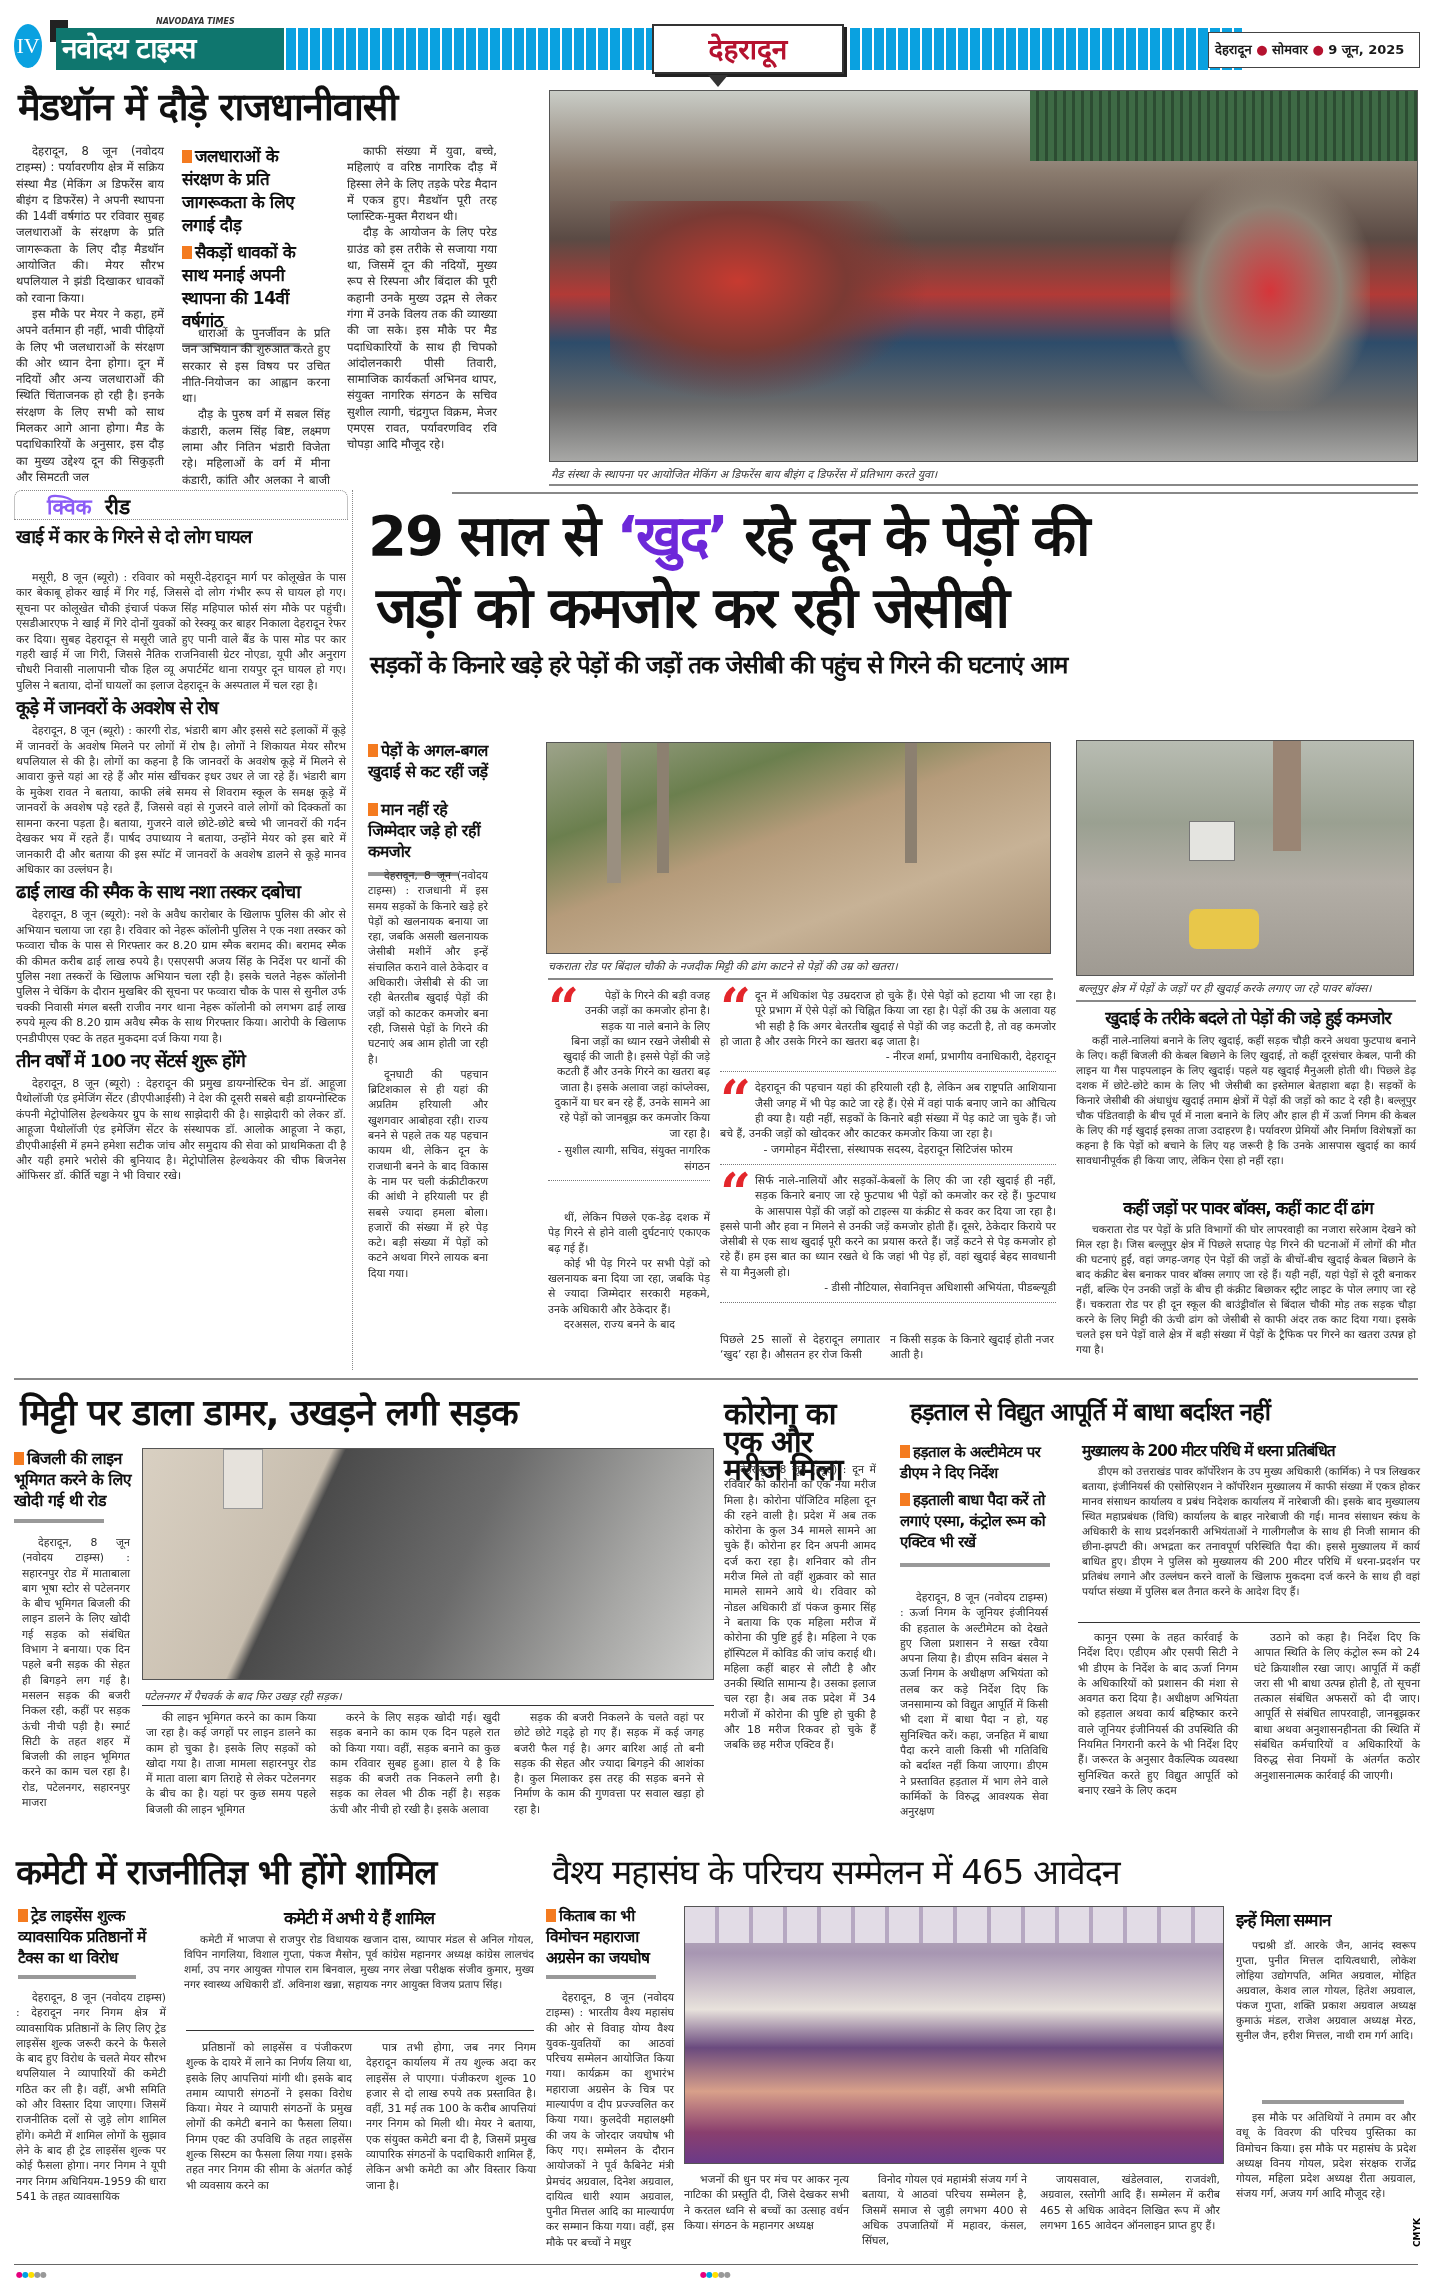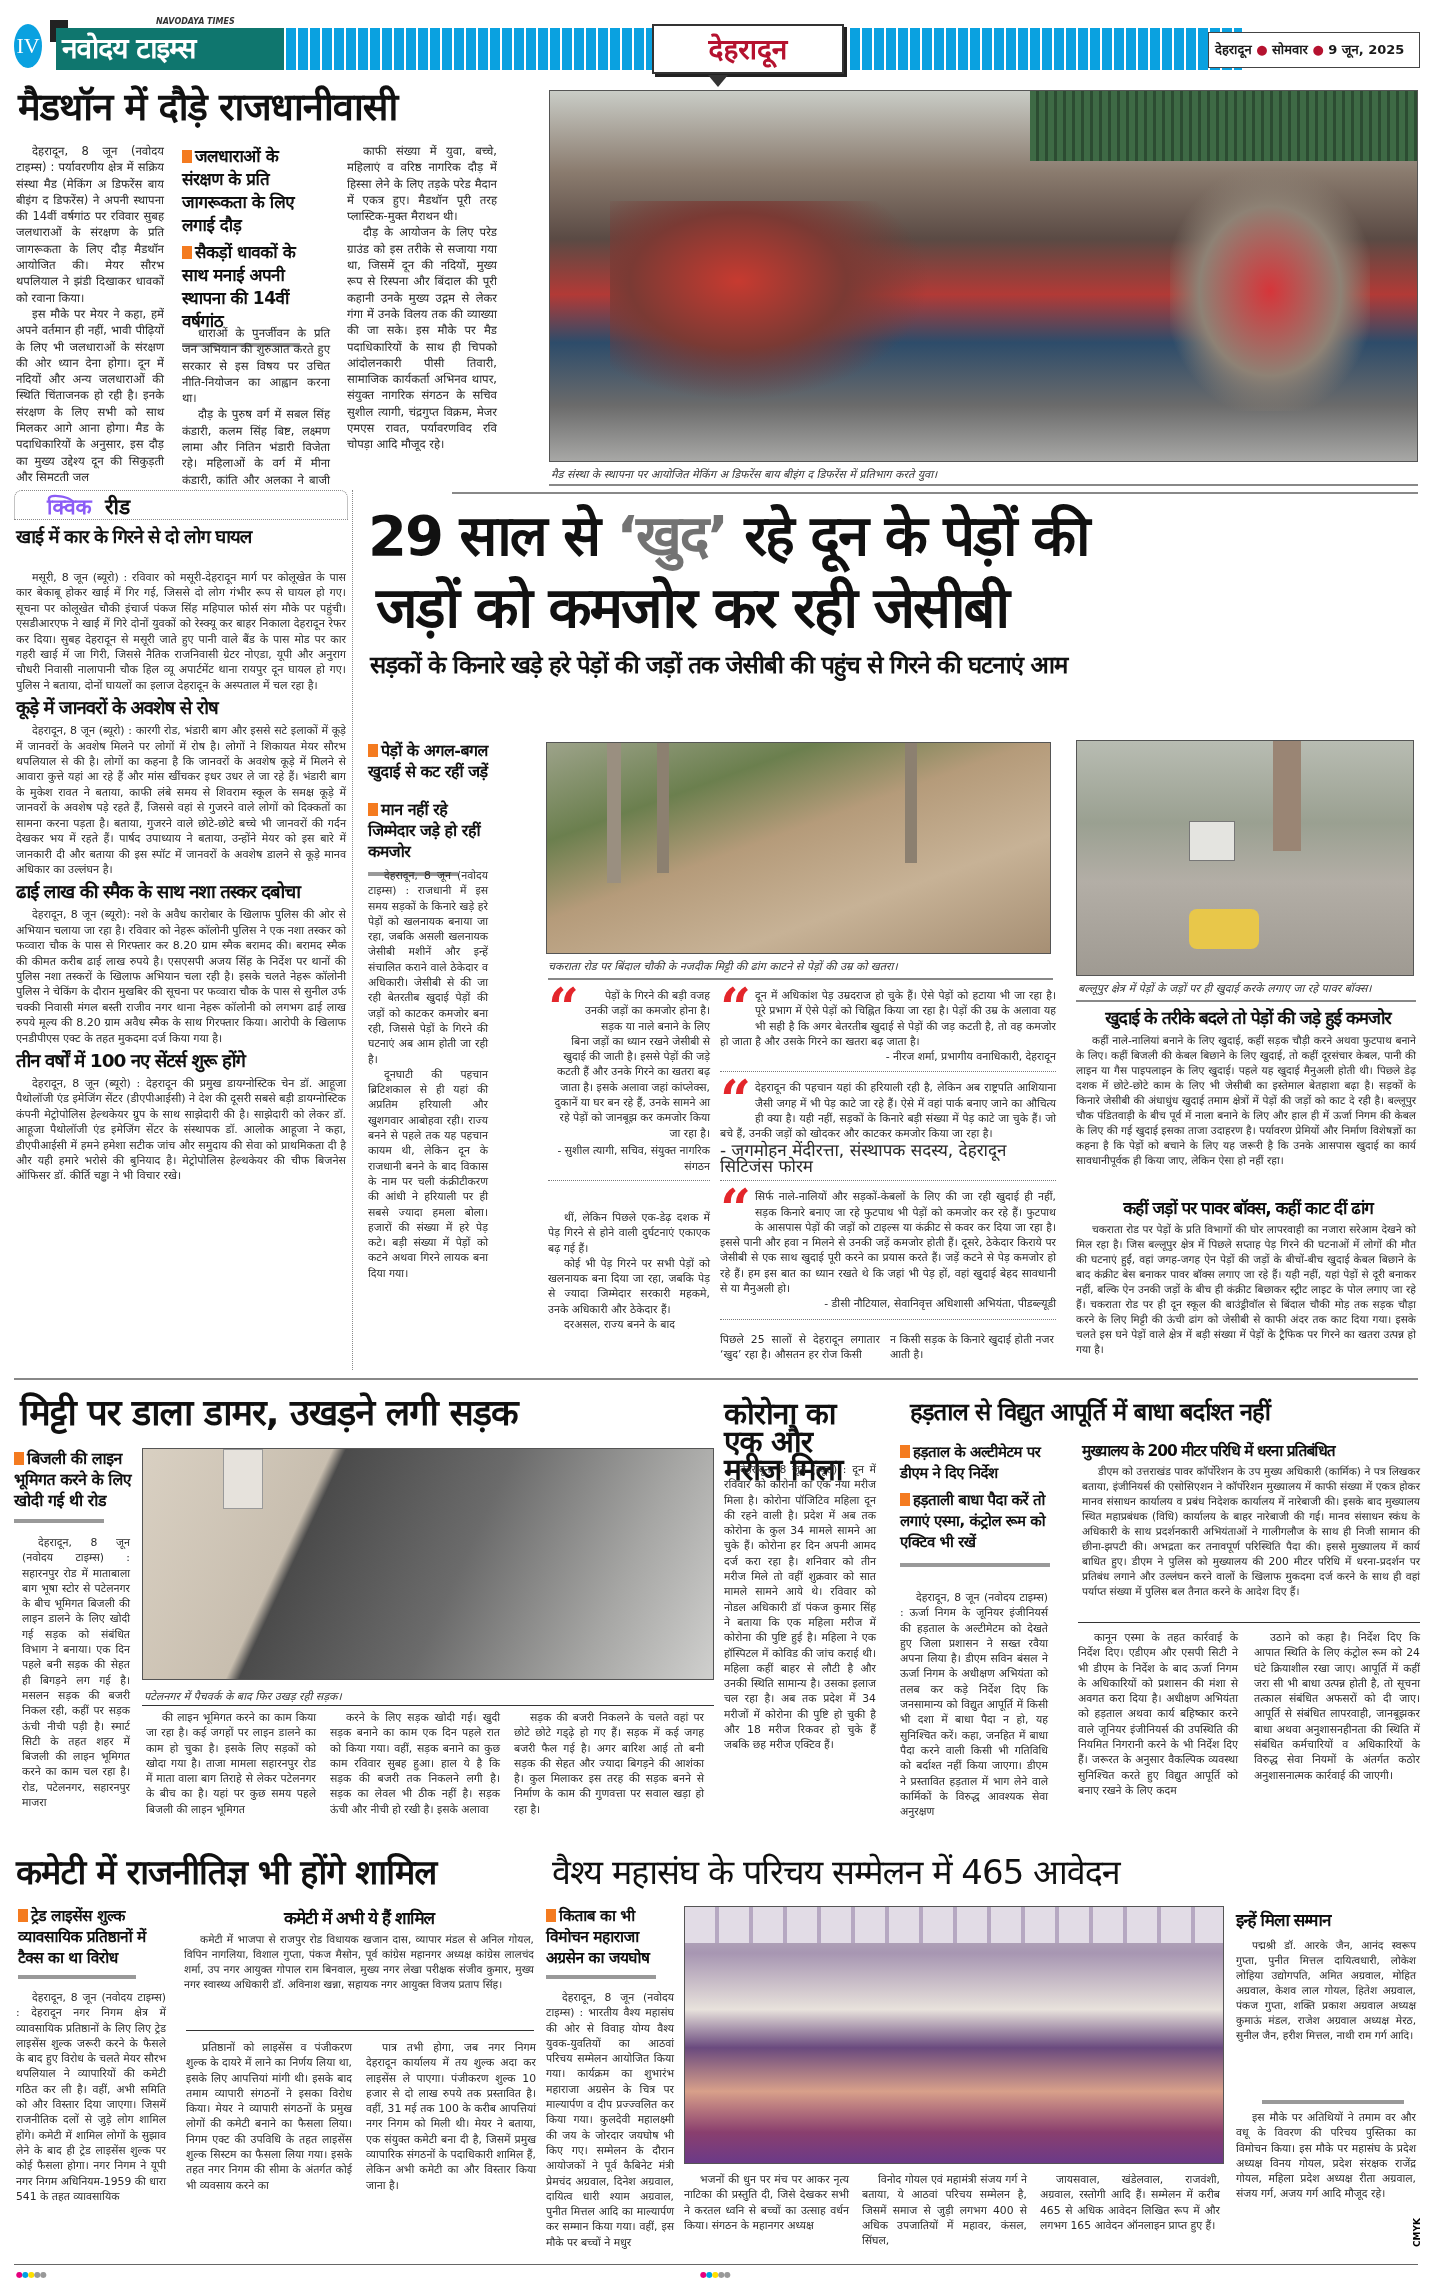--- a/index.html
+++ b/index.html
@@ -85,21 +85,21 @@
     </div>
   <div class="hl" style="font-size:18.5px;line-height:24px;margin:3px 0">तीन वर्षों में 100 नए सेंटर्स शुरू होंगे</div>
   <div class="txt" style="font-size:11px;line-height:15.4px">
       <p>देहरादून, 8 जून (ब्यूरो) : देहरादून की प्रमुख डायग्नोस्टिक चेन डॉ. आहूजा पैथोलॉजी एंड इमेजिंग सेंटर (डीएपीआईसी) ने देश की दूसरी सबसे बड़ी डायग्नोस्टिक कंपनी मेट्रोपोलिस हेल्थकेयर ग्रुप के साथ साझेदारी की है। साझेदारी को लेकर डॉ. आहूजा पैथोलॉजी एंड इमेजिंग सेंटर के संस्थापक डॉ. आलोक आहूजा ने कहा, डीएपीआईसी में हमने हमेशा सटीक जांच और समुदाय की सेवा को प्राथमिकता दी है और यही हमारे भरोसे की बुनियाद है। मेट्रोपोलिस हेल्थकेयर की चीफ बिजनेस ऑफिसर डॉ. कीर्ति चड्ढा ने भी विचार रखे।</p>
     </div>
 </div>
 
 <div class="abs rule" style="left:452px;top:492px;width:966px;height:2px;background:#888"></div>
 <div class="abs hl" style="left:368px;top:502px;width:1050px;font-size:56px;line-height:68px;white-space:nowrap;letter-spacing:-2px">
   <span>29 साल से</span>
-  <span style="color:#737373">‘खुद’</span>
+  <span style="color:#6d28d9">‘खुद’</span>
   <span>रहे दून के पेड़ों की</span>
 </div>
 <div class="abs hl" style="left:376px;top:574px;width:1040px;font-size:56px;line-height:68px;white-space:nowrap;letter-spacing:-2px">जड़ों को कमजोर कर रही जेसीबी</div>
 <div class="abs hl" style="left:370px;top:648px;width:1050px;font-size:24px;line-height:34px;white-space:nowrap;letter-spacing:-1px">सड़कों के किनारे खड़े हरे पेड़ों की जड़ों तक जेसीबी की पहुंच से गिरने की घटनाएं आम</div>
 
 <div class="abs" style="left:368px;top:740px;width:120px">
   <div class="sub" style="font-size:16px;line-height:21px;margin-bottom:17px"><span class="sq"></span><span>पेड़ों के अगल-बगल खुदाई से कट रहीं जड़ें</span></div>
   <div class="sub" style="font-size:16px;line-height:21px"><span class="sq"></span><span>मान नहीं रहे जिम्मेदार जड़े हो रहीं कमजोर</span></div>
   <div class="rule" style="margin-top:10px;width:90px"></div>
 </div>
@@ -125,21 +125,21 @@
   <p>थीं, लेकिन पिछले एक-डेढ़ दशक में पेड़ गिरने से होने वाली दुर्घटनाएं एकाएक बढ़ गई हैं।</p>
   <p>कोई भी पेड़ गिरने पर सभी पेड़ों को खलनायक बना दिया जा रहा, जबकि पेड़ से ज्यादा जिम्मेदार सरकारी महकमे, उनके अधिकारी और ठेकेदार हैं।</p>
   <p>दरअसल, राज्य बनने के बाद</p>
 </div>
 
 <div class="abs" style="left:720px;top:988px;width:336px">
   <div class="quote txt" style="font-size:10.8px;line-height:15.3px"><span class="qmark">“</span><span>दून में अधिकांश पेड़ उम्रदराज हो चुके हैं। ऐसे पेड़ों को हटाया भी जा रहा है। पूरे प्रभाग में ऐसे पेड़ों को चिह्नित किया जा रहा है। पेड़ों की उम्र के अलावा यह भी सही है कि अगर बेतरतीब खुदाई से पेड़ों की जड़ कटती है, तो वह कमजोर हो जाता है और उसके गिरने का खतरा बढ़ जाता है।</span></div>
   <div class="txt" style="font-size:10.8px;text-align:right">- नीरज शर्मा, प्रभागीय वनाधिकारी, देहरादून</div>
   <div class="dots" style="margin:6px 0 8px"></div>
   <div class="quote txt" style="font-size:10.8px;line-height:15.3px"><span class="qmark">“</span><span>देहरादून की पहचान यहां की हरियाली रही है, लेकिन अब राष्ट्रपति आशियाना जैसी जगह में भी पेड़ काटे जा रहे हैं। ऐसे में वहां पार्क बनाए जाने का औचित्य ही क्या है। यही नहीं, सड़कों के किनारे बड़ी संख्या में पेड़ काटे जा चुके हैं। जो बचे हैं, उनकी जड़ों को खोदकर और काटकर कमजोर किया जा रहा है।</span></div>
-  <div class="txt" style="font-size:17px;text-align:left">- जगमोहन मेंदीरत्ता, संस्थापक सदस्य, देहरादून सिटिजंस फोरम</div>
+  <div class="txt" style="font-size:11px;text-align:center">- जगमोहन मेंदीरत्ता, संस्थापक सदस्य, देहरादून सिटिजंस फोरम</div>
   <div class="dots" style="margin:6px 0 8px"></div>
   <div class="quote txt" style="font-size:10.8px;line-height:15.3px"><span class="qmark">“</span><span>सिर्फ नाले-नालियों और सड़कों-केबलों के लिए की जा रही खुदाई ही नहीं, सड़क किनारे बनाए जा रहे फुटपाथ भी पेड़ों को कमजोर कर रहे हैं। फुटपाथ के आसपास पेड़ों की जड़ों को टाइल्स या कंक्रीट से कवर कर दिया जा रहा है। इससे पानी और हवा न मिलने से उनकी जड़ें कमजोर होती हैं। दूसरे, ठेकेदार किराये पर जेसीबी से एक साथ खुदाई पूरी करने का प्रयास करते हैं। जड़ें कटने से पेड़ कमजोर हो रहे हैं। हम इस बात का ध्यान रखते थे कि जहां भी पेड़ हों, वहां खुदाई बेहद सावधानी से या मैनुअली हो।</span></div>
   <div class="txt" style="font-size:10.8px;text-align:right">- डीसी नौटियाल, सेवानिवृत्त अधिशासी अभियंता, पीडब्ल्यूडी</div>
   <div class="dots" style="margin:6px 0 8px"></div>
 </div>
 <div class="abs txt" style="left:720px;top:1332px;width:160px;font-size:10.8px;line-height:15.3px">पिछले 25 सालों से देहरादून लगातार ‘खुद’ रहा है। औसतन हर रोज किसी</div>
 <div class="abs txt" style="left:890px;top:1332px;width:164px;font-size:10.8px;line-height:15.3px">न किसी सड़क के किनारे खुदाई होती नजर आती है।</div>
 
 <div class="abs photo" style="left:1076px;top:740px;width:338px;height:236px;background:linear-gradient(180deg,#b8bcb2 0%,#9aa091 35%,#b3aea6 60%,#9f9a92 100%)">
   <div class="abs" style="left:112px;top:80px;width:46px;height:40px;background:#e4e4e0;border:1px solid #777"></div>

